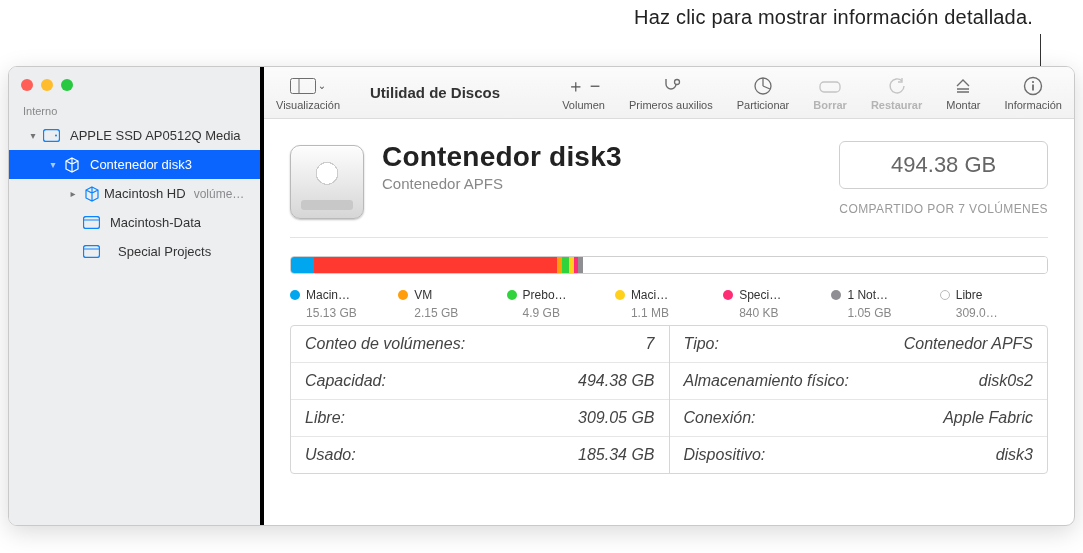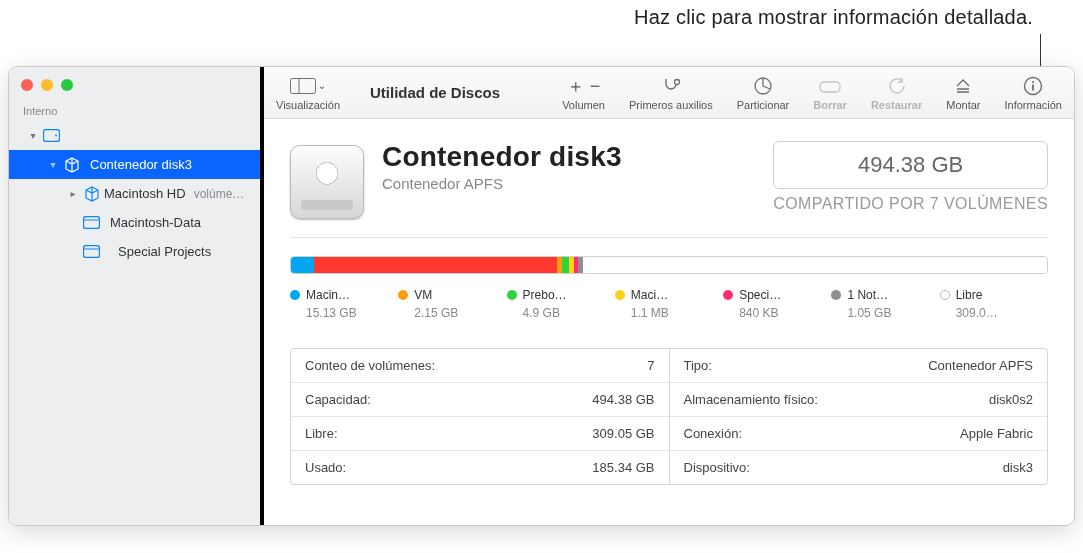--- a/index.html
+++ b/index.html
@@ -98,43 +98,43 @@
   }
   .hdr-titles .t1{ font-size:28px; font-weight:700; letter-spacing:.2px;}
   .hdr-titles .t2{ font-size:15px; color:#888; margin-top:2px;}
   .cap-box {
     margin-left:auto; text-align:center;
   }
   .cap-box .cap {
     border:1px solid #cfcfcf; border-radius:6px; padding:10px 26px;
     font-size:22px; color:#666;
   }
-  .cap-box .sub { font-size:16px; color:#9a9a9a; letter-spacing:.4px; margin-top:6px;}
+  .cap-box .sub { font-size:12px; color:#9a9a9a; letter-spacing:.4px; margin-top:13px;}
   hr.div { border:none;border-top:1px solid #e3e3e3; margin: 10px 0 18px;}
   .usage-bar {
     height:18px; border:1px solid #cfcfcf; border-radius:4px;
     display:flex; overflow:hidden; margin-bottom:14px;
   }
   .usage-bar .seg{height:100%;}
   .legend {
     display:flex; flex-wrap:nowrap; gap:0; font-size:12px; color:#333;
-    margin-bottom:28px; justify-content:space-between;
+    margin-bottom:5px; justify-content:flex-end;
   }
   .lg {
     flex:1 1 0; min-width:0; padding-right:6px;
   }
   .lg .top{ display:flex; align-items:center; gap:6px; white-space:nowrap; overflow:hidden; text-overflow:ellipsis;}
   .lg .sw{ width:10px;height:10px;border-radius:50%; flex:0 0 10px;}
   .lg .sw.hollow{ background:#fff;border:1px solid #bbb;}
   .lg .nm{ overflow:hidden; text-overflow:ellipsis;}
   .lg .sz{ color:#888; margin-left:16px; margin-top:4px; font-size:12px;}
   .tables { display:flex; gap:0; border:1px solid #d6d6d6; border-radius:4px;}
   .tbl { flex:1; }
   .tbl + .tbl { border-left:1px solid #d6d6d6;}
-  .trow { display:flex; justify-content:space-between; padding:9px 14px; font-size:13px;}
+  .trow { display:flex; justify-content:space-between; padding:9px 14px; font-size:16px;font-style:italic;}
   .trow + .trow { border-top:1px solid #e6e6e6;}
   .trow .k{ color:#444;}
   .trow .v{ color:#444;}
 </style>
 </head>
 <body>
 
 <div class="callout">Haz clic para mostrar información detallada.</div>
 <div class="callout-line"></div>
 
@@ -150,20 +150,21 @@
     <div id="tree">
         <div class="tree-row">
           <span class="spacer" style="width:6px"></span>
           <span class="chev down"></span>
           <span class="disk-icon" style="color:#0a84ff">
             <svg width="17" height="13">
               <rect x="0.5" y="0.5" width="16" height="12" rx="2.5" fill="none" stroke="currentColor" stroke-width="1.3"></rect>
               <circle cx="13" cy="6.5" r="1" fill="currentColor"></circle>
             </svg>
           </span>
+          <span class="label" style="margin-left:6px">APPLE SSD AP0512Q Media</span>
         </div>
         <div class="tree-row selected">
           <span class="spacer" style="width:26px"></span>
           <span class="chev down"></span>
           <span class="disk-icon" style="color:#fff">
             <svg width="16" height="16">
               <path d="M8 1l6 3v8l-6 3-6-3V4z M8 1v14 M2 4l6 3 6-3" fill="none" stroke="currentColor" stroke-width="1.2"></path>
             </svg>
           </span>
           <span class="label" style="margin-left:6px">Contenedor disk3</span>

